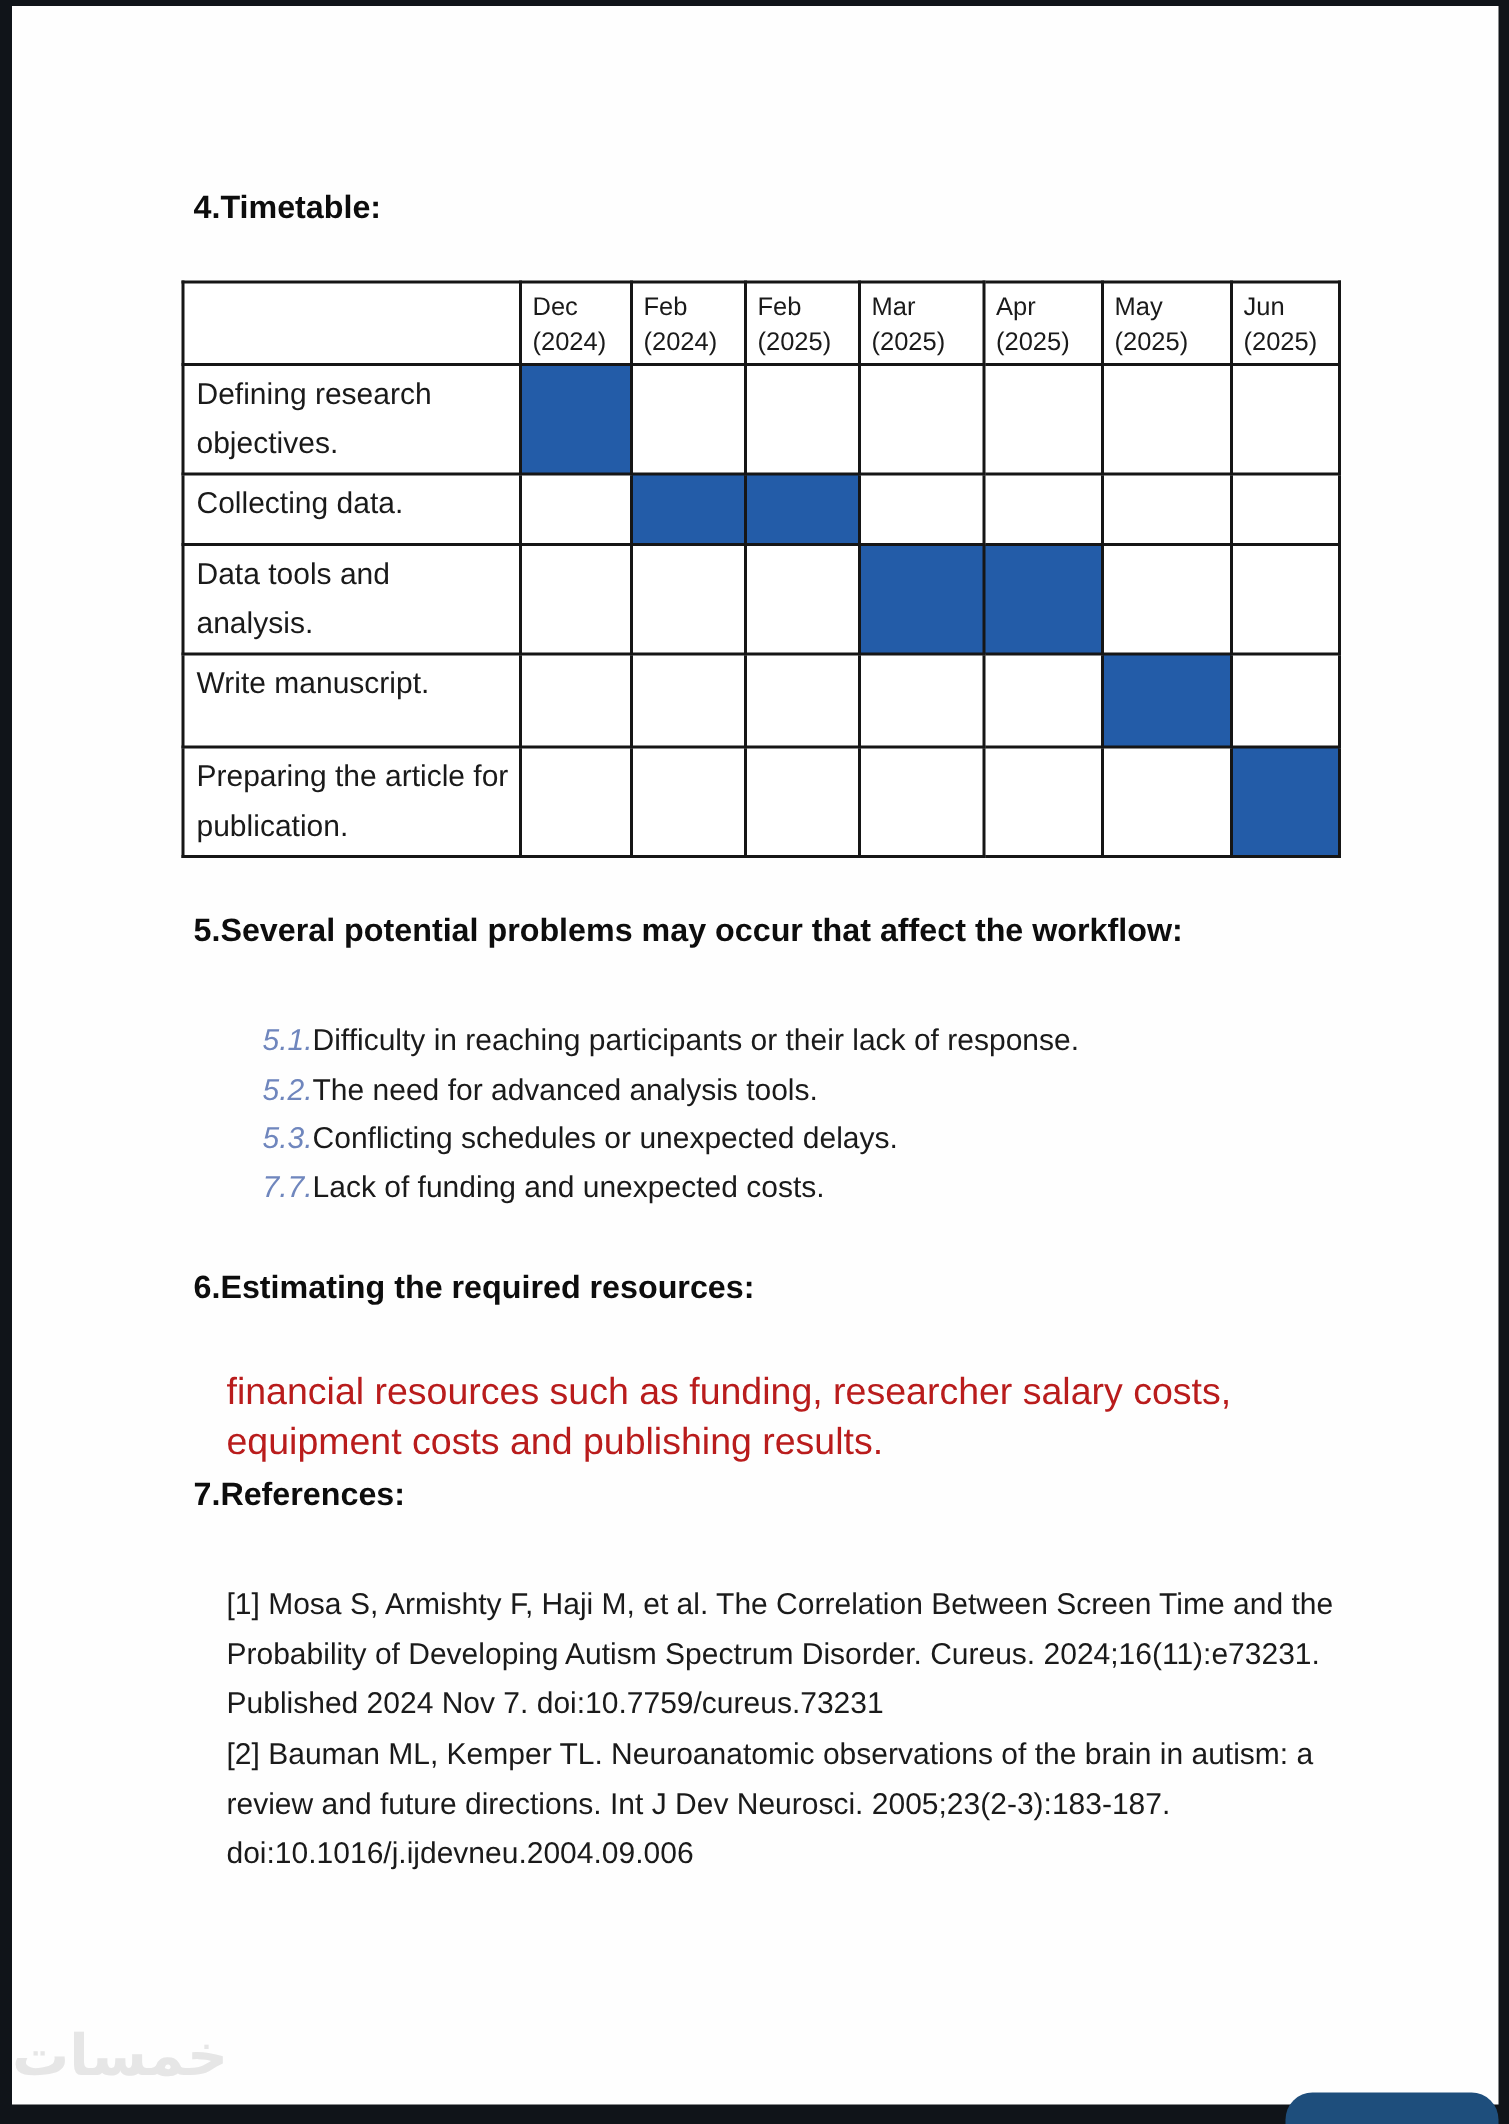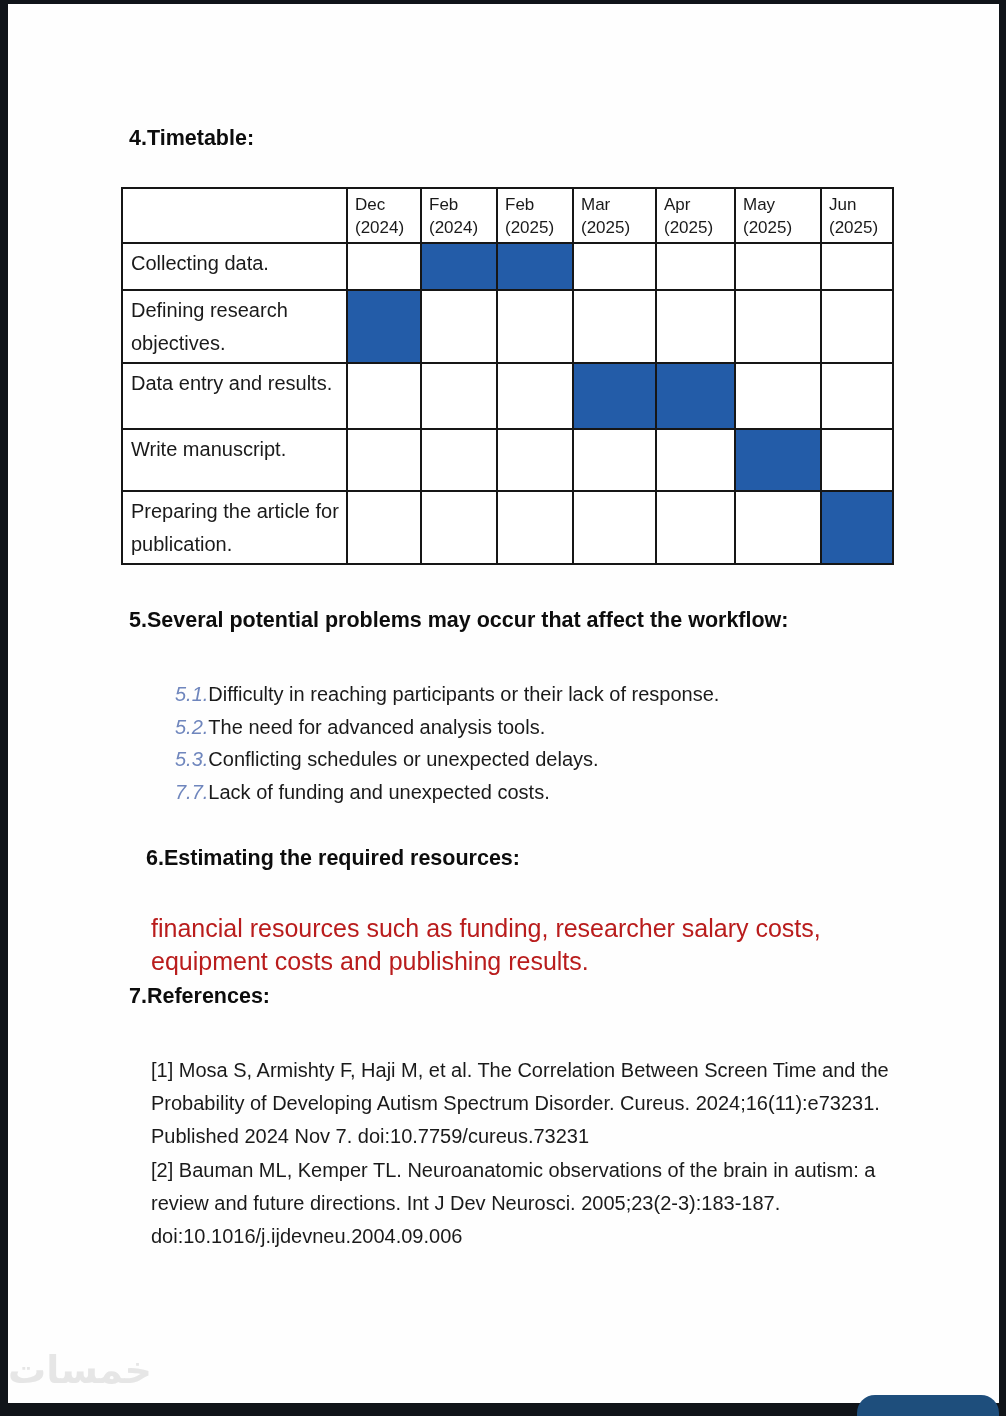--- a/index.html
+++ b/index.html
@@ -158,42 +158,42 @@
               <div>May</div>
               <div>(2025)</div>
             </th>
           <th>
               <div>Jun</div>
               <div>(2025)</div>
             </th>
         </tr>
       </thead>
       <tbody>
-        <tr style="height:47px">
-          <th>Collecting data.</th>
-          <td></td>
-            <td class="filled"></td>
-            <td class="filled"></td>
-            <td></td>
-            <td></td>
-            <td></td>
-            <td></td>
-        </tr>
         <tr style="height:66px">
           <th>Defining research objectives.</th>
           <td class="filled"></td>
             <td></td>
             <td></td>
             <td></td>
             <td></td>
             <td></td>
             <td></td>
         </tr>
+        <tr style="height:47px">
+          <th>Collecting data.</th>
+          <td></td>
+            <td class="filled"></td>
+            <td class="filled"></td>
+            <td></td>
+            <td></td>
+            <td></td>
+            <td></td>
+        </tr>
         <tr style="height:66px">
-          <th>Data entry and results.</th>
+          <th>Data tools and analysis.</th>
           <td></td>
             <td></td>
             <td></td>
             <td class="filled"></td>
             <td class="filled"></td>
             <td></td>
             <td></td>
         </tr>
         <tr style="height:62px">
           <th>Write manuscript.</th>
@@ -220,21 +220,21 @@
 
     <div class="heading" style="left:121px;top:602px;">5.Several potential problems may occur that affect the workflow:</div>
 
     <ul class="problem-list">
       <li><span class="num">5.1.</span><span>Difficulty in reaching participants or their lack of response.</span></li>
       <li><span class="num">5.2.</span><span>The need for advanced analysis tools.</span></li>
       <li><span class="num">5.3.</span><span>Conflicting schedules or unexpected delays.</span></li>
       <li><span class="num">7.7.</span><span>Lack of funding and unexpected costs.</span></li>
     </ul>
 
-    <div class="heading" style="left:121px;top:840px;margin-left:17px;">6.Estimating the required resources:</div>
+    <div class="heading" style="left:121px;top:840px;">6.Estimating the required resources:</div>
 
     <p class="body-para" style="left:143px;top:908px;width:745px;">financial resources such as funding, researcher salary costs, equipment costs and publishing results.</p>
 
     <div class="heading" style="left:121px;top:978px;">7.References:</div>
 
     <div class="refs">
       <p>[1] Mosa S, Armishty F, Haji M, et al. The Correlation Between Screen Time and the Probability of Developing Autism Spectrum Disorder. Cureus. 2024;16(11):e73231. Published 2024 Nov 7. doi:10.7759/cureus.73231</p>
       <p>[2] Bauman ML, Kemper TL. Neuroanatomic observations of the brain in autism: a review and future directions. Int J Dev Neurosci. 2005;23(2-3):183-187. doi:10.1016/j.ijdevneu.2004.09.006</p>
     </div>
 

